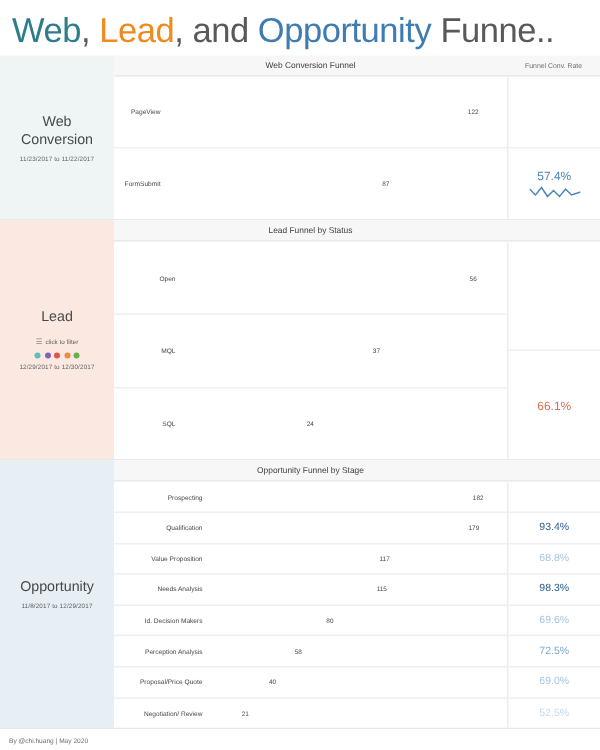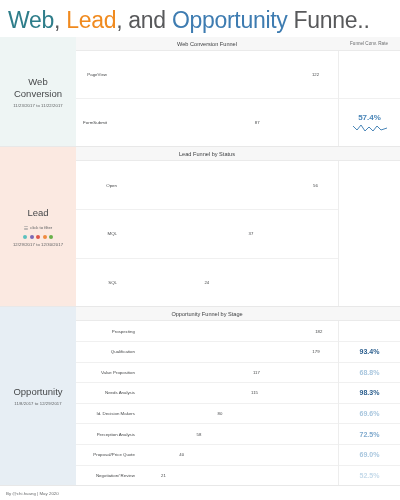--- a/index.html
+++ b/index.html
@@ -64,21 +64,21 @@
   .bar-wrap { flex: 1 1 auto; display: flex; align-items: center; min-width:0; }
   .bar { height: 74%; border-radius: 0; }
   .bar-value { font-size: 4.3px; color: #46484a; padding-left: 3px; white-space: nowrap; }
 
   .rate-cell {
     flex: 1 1 0; display: flex; flex-direction: column;
     align-items: center; justify-content: center;
     border-bottom: 1px solid #f0f0f0; min-height:0;
   }
   .rate-cell:last-child { border-bottom: none; }
-  .rate-val { font-size: 8px; font-weight: bold; }
+  .rate-val { font-size: 8px; }
   .rate-val.small { font-size: 7px; }
   .spark { margin-top: 1px; }
 
   .footer { height: 14px; display: flex; align-items: center; padding-left: 6px; }
   .footer-text { font-size: 4.4px; color: #6a6c6e; }
 </style>
 </head>
 <body>
 
 <div class="dashboard">
@@ -167,20 +167,23 @@
               <div class="bar-row">
                 <div class="bar-label" style="width: 44px; flex: 0 0 44px;">SQL</div>
                 <div class="bar-wrap">
                   <div class="bar" style="background: rgb(240, 160, 64); width: 37.7143%;"></div>
                   <span class="bar-value">24</span>
                 </div>
               </div>
             </div>
             <div class="rates">
               <div class="rate-cell"></div>
+              <div class="rate-cell">
+                <div class="rate-val" style="color: rgb(212, 112, 78);">66.1%</div>
+              </div>
             </div>
           </div>
         </div>
       </div>
       <div class="panel panel-opp">
         <div class="side" style="background: rgb(231, 238, 244);">
           <div class="side-title">Opportunity</div>
           <div class="side-date">11/8/2017 to 12/29/2017</div>
         </div>
         <div class="chart-area">

